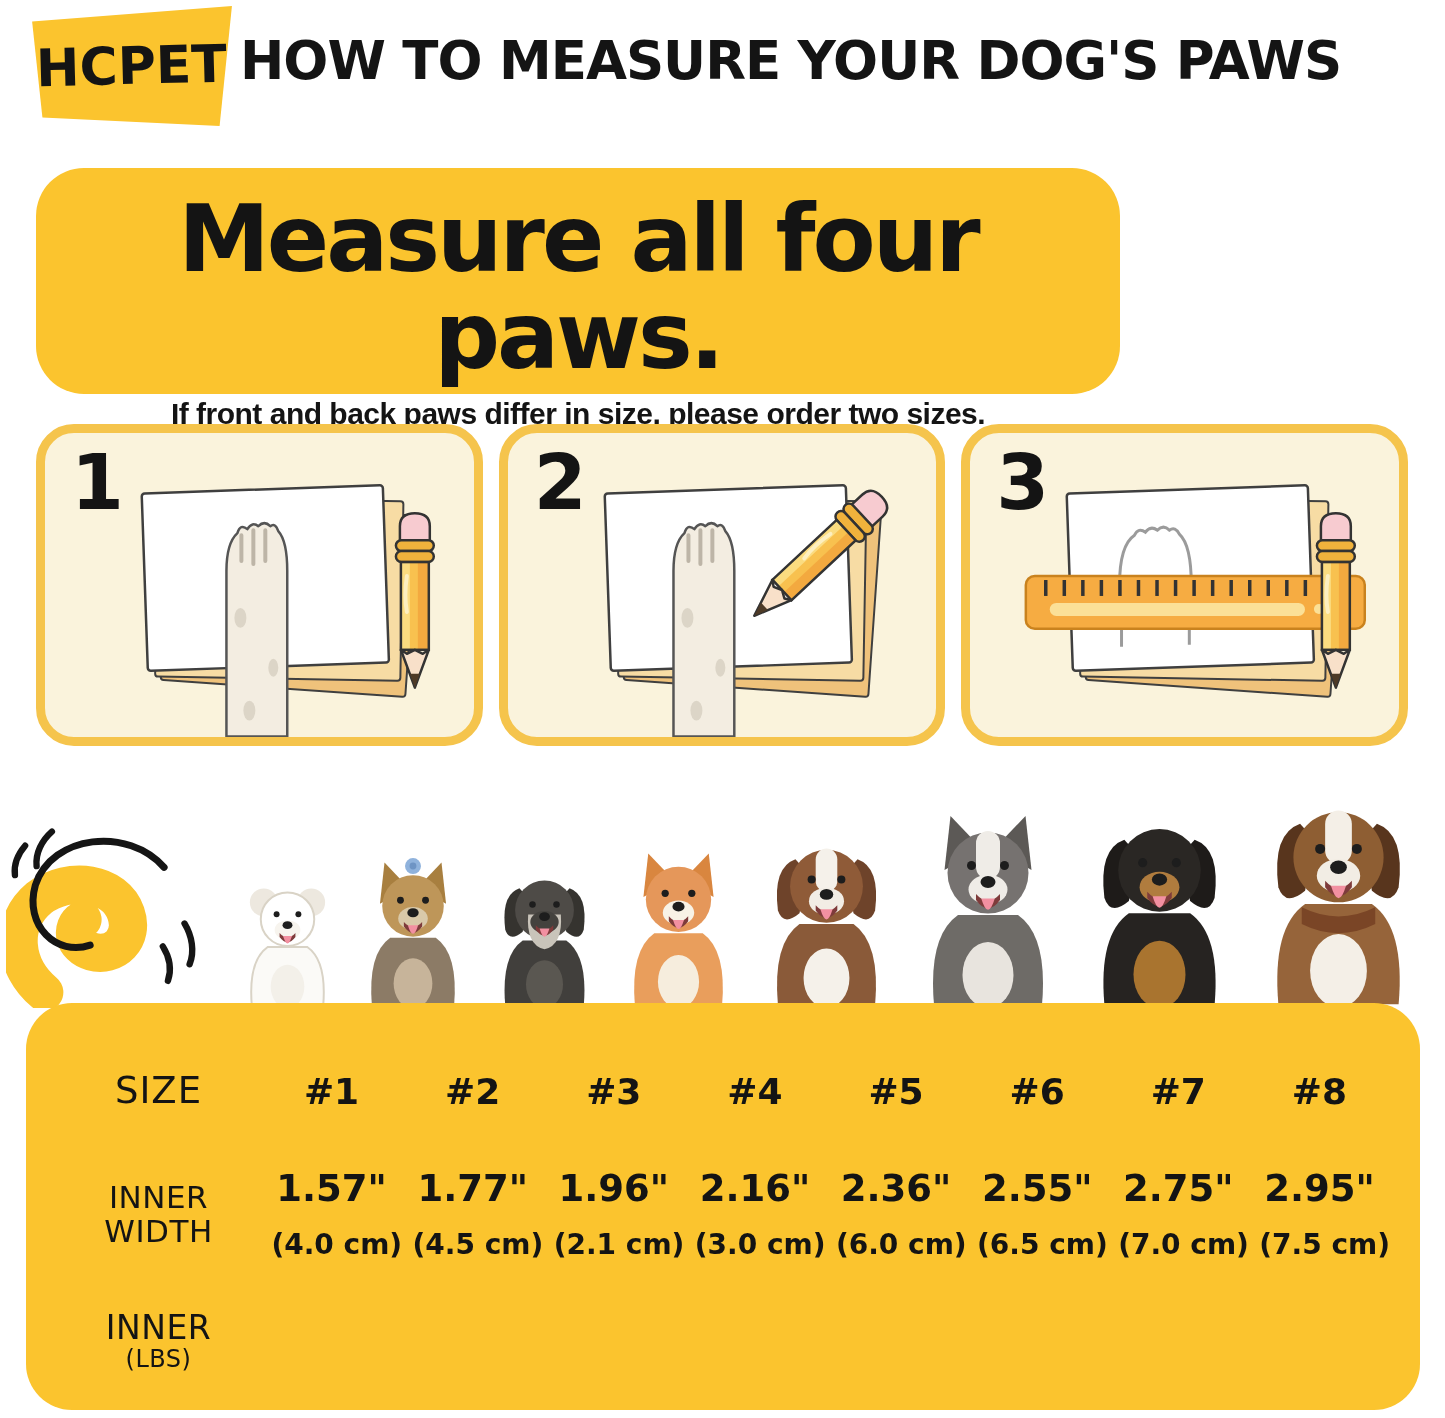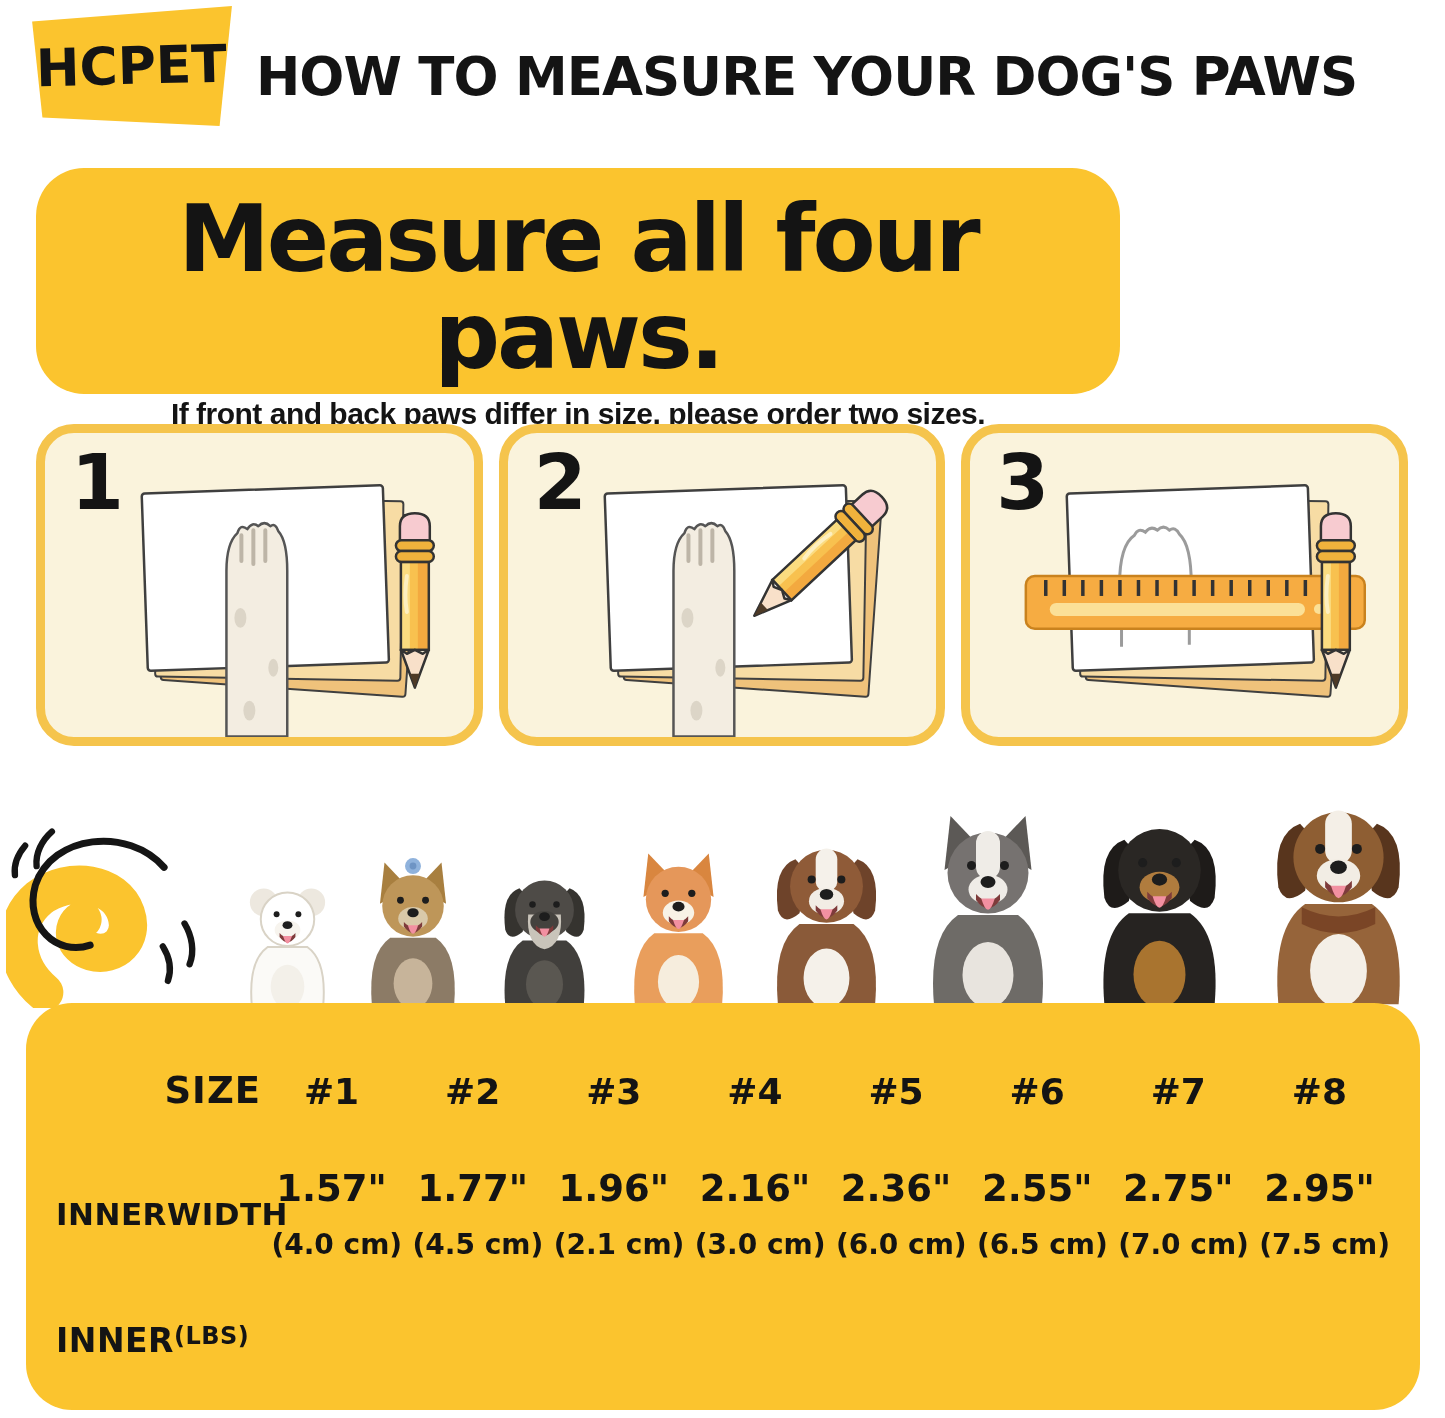--- a/index.html
+++ b/index.html
@@ -5,21 +5,21 @@
   html,body{margin:0;padding:0;background:#ffffff;}
   body{width:1445px;height:1418px;position:relative;overflow:hidden;
        font-family:"Liberation Sans",sans-serif;color:#141414;}
 
   
   .logo-badge{position:absolute;left:28px;top:6px;width:206px;height:120px;
     background:var(--yellow);display:flex;align-items:center;justify-content:center;
     clip-path:polygon(2% 13%,99% 0%,93% 100%,7% 93%);}
   .logo-badge span{font-family:"DejaVu Sans",sans-serif;font-weight:bold;
     font-size:52px;letter-spacing:0px;transform:rotate(-1.5deg);color:#141414;}
-  .page-title{position:absolute;left:240px;top:30px;margin:16px;white-space:nowrap;
+  .page-title{position:absolute;left:240px;top:30px;margin:0;white-space:nowrap;
     font-family:"DejaVu Sans",sans-serif;font-weight:bold;font-size:53px;letter-spacing:-1px;}
 
   
   .banner{position:absolute;left:36px;top:168px;width:1084px;height:226px;
     background:var(--yellow);border-radius:48px;text-align:center;box-sizing:border-box;padding-top:24px;}
   .banner-heading{font-family:"DejaVu Sans",sans-serif;font-weight:bold;
     font-size:92px;line-height:1.05;letter-spacing:-3px;}
   .banner-sub{font-weight:bold;font-size:30px;letter-spacing:-0.5px;margin-top:12px;}
 
   
@@ -35,23 +35,23 @@
   .dogs-row{position:absolute;left:238px;top:772px;width:1184px;height:238px;z-index:1;
     display:flex;align-items:flex-end;justify-content:space-between;}
 
   
   .size-table{position:absolute;left:26px;top:1003px;width:1394px;height:407px;z-index:2;
     background:var(--yellow);border-radius:46px;box-sizing:border-box;padding:42px 30px 0 30px;}
   .trow{display:flex;align-items:center;}
   .row-size{height:92px;}
   .row-width{height:118px;margin-top:18px;}
   .row-weight{height:104px;margin-top:16px;}
-  .tlabel{width:205px;flex:0 0 205px;text-align:right;
-    font-family:"DejaVu Sans",sans-serif;font-weight:bold;font-size:37px;letter-spacing:1px;line-height:1.1;}
-  .tlabel.two-line{display:flex;flex-direction:row;font-size:31px;letter-spacing:0.5px;}
+  .tlabel{width:205px;flex:0 0 205px;text-align:center;
+    font-family:"DejaVu Sans",sans-serif;font-weight:normal;font-size:37px;letter-spacing:1px;line-height:1.1;}
+  .tlabel.two-line{display:flex;flex-direction:column;font-size:31px;letter-spacing:0.5px;}
   .row-weight .tlabel{font-size:33px;}
   .row-weight .tlabel .l2{font-size:24px;}
   .tcells{flex:1;display:grid;grid-template-columns:repeat(8,1fr);align-items:center;}
   .tcell{text-align:center;font-family:"DejaVu Sans",sans-serif;font-weight:bold;}
   .tcell .main{font-size:36px;}
   .width-cell .main{font-size:37px;}
   .width-cell .sub{font-size:28px;margin-top:18px;text-align:right;}
   .weight-cell .main{font-size:35px;}
 
   :root{--yellow:#FBC42E;}

